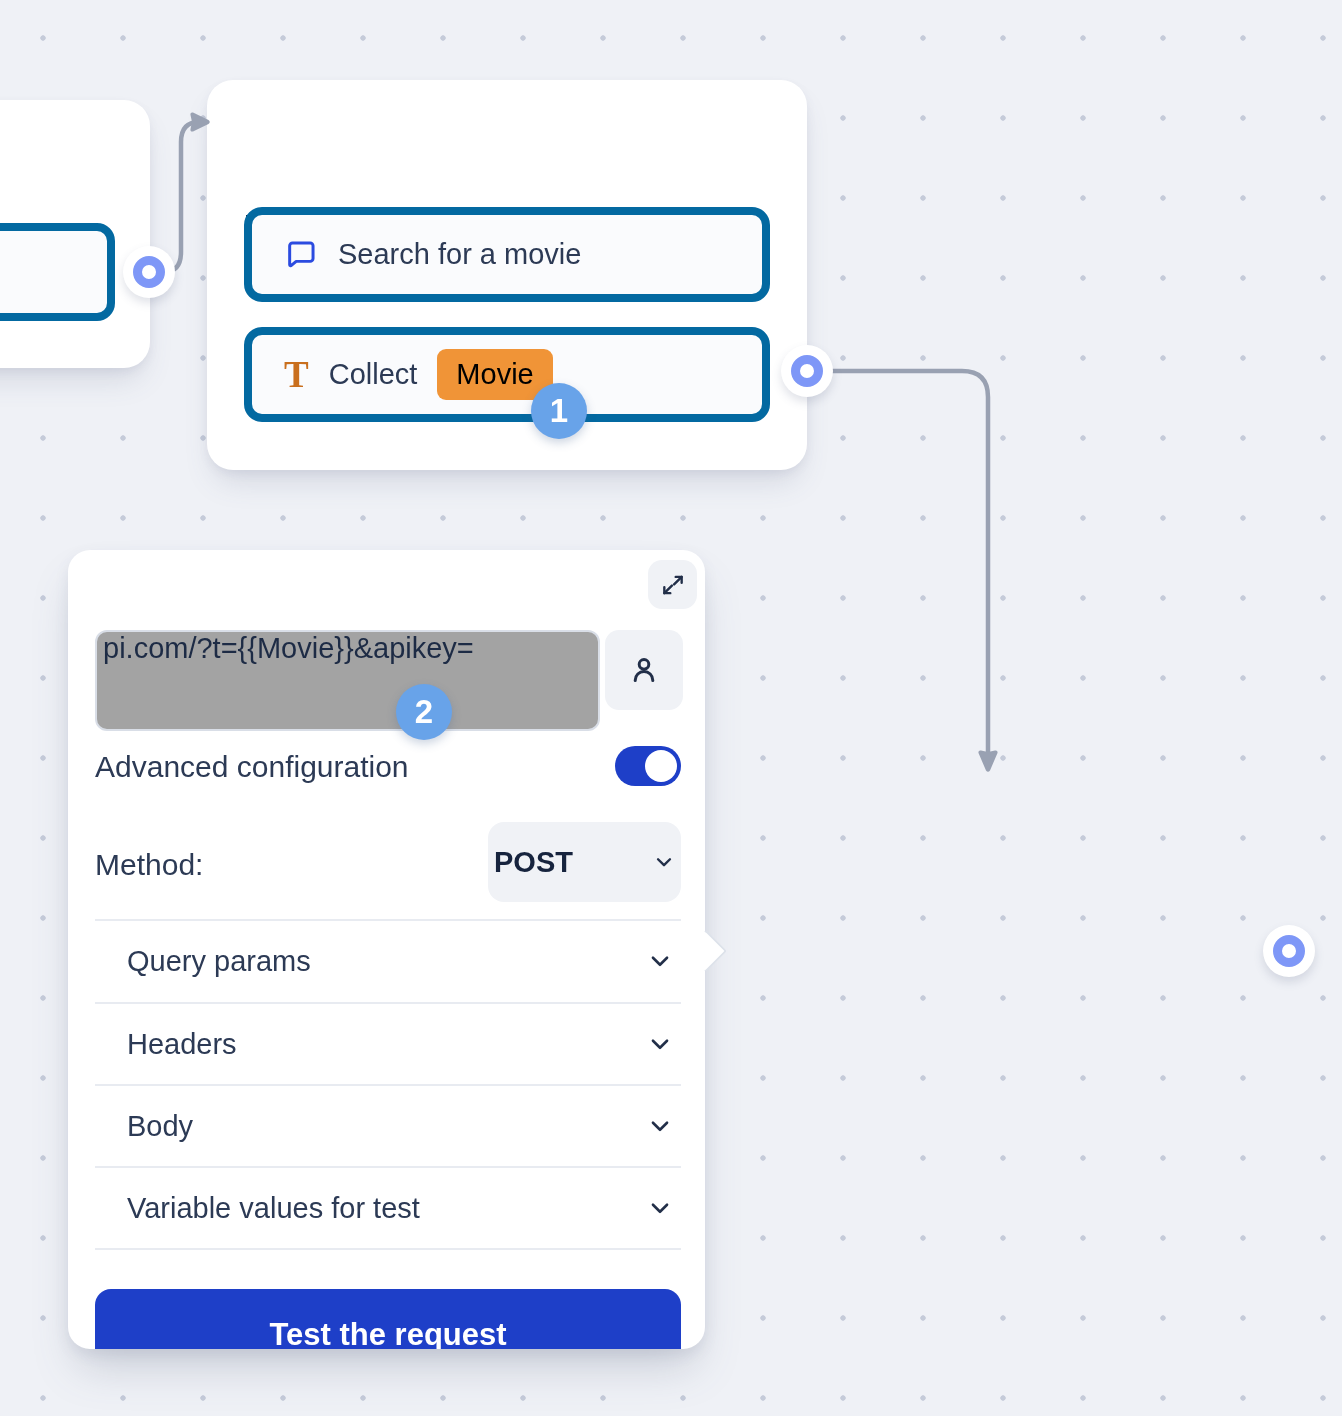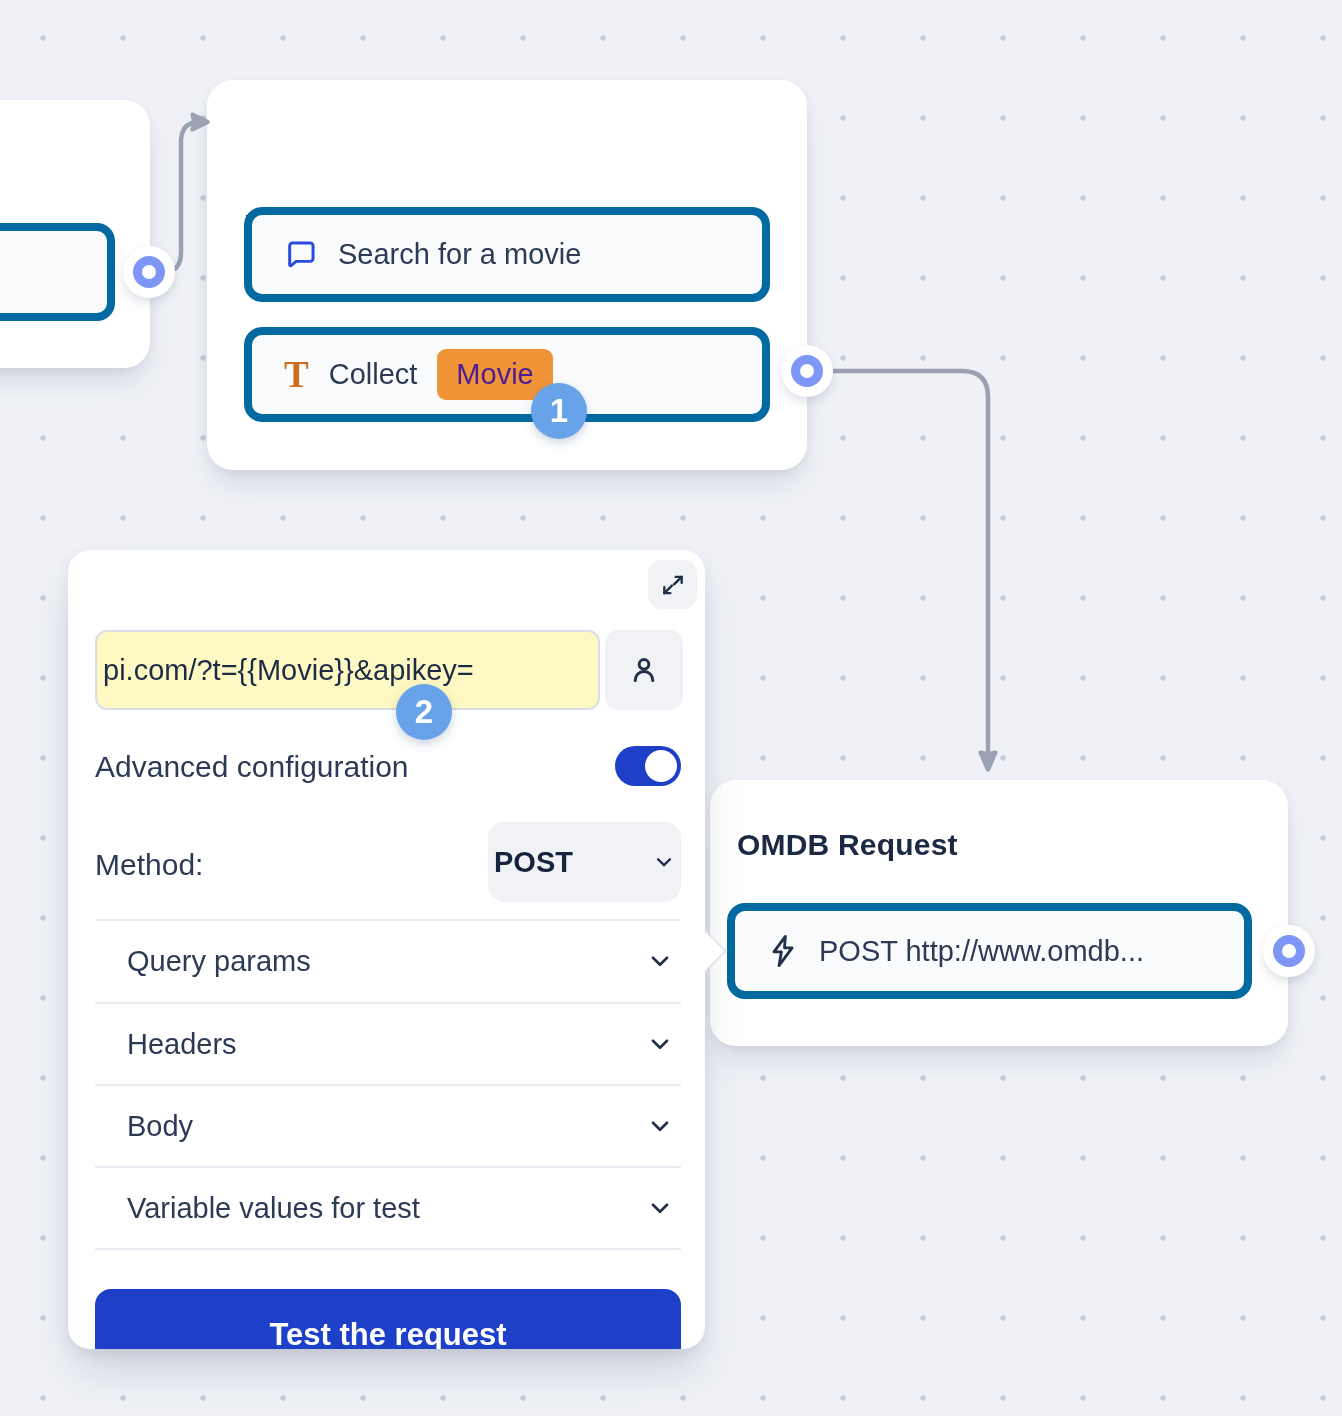--- a/index.html
+++ b/index.html
@@ -20,21 +20,21 @@
   }
   .node-row{
     position:absolute;display:flex;align-items:center;gap:20px;
     background:#fafbfd;border:8px solid #0369a1;border-radius:18px;
     padding:0 0 0 32px;box-sizing:border-box;color:#2c3a55;font-size:29px;
   }
   .node-row .row-label{white-space:nowrap;}
   .icon{display:inline-flex;align-items:center;justify-content:center;flex:none;}
   .t-glyph{font-family:"Liberation Serif","DejaVu Serif",serif;font-weight:700;font-size:37px;color:#c96f1e;line-height:1;}
   .var-badge{
-    background:#f09437;color:#4c1d95;border-radius:9px;padding:7px 19px;
+    background:#f09437;color:#000000;border-radius:9px;padding:7px 19px;
     font-size:29px;line-height:1.3;
   }
   .step-circle{
     position:absolute;width:56px;height:56px;border-radius:50%;
     background:#68a3e9;color:#fff;font-size:33px;font-weight:700;
     display:flex;align-items:center;justify-content:center;
     box-shadow:0 4px 10px rgba(60,90,140,.25);z-index:30;
   }
   .port-halo{
     position:absolute;width:52px;height:52px;border-radius:50%;background:#ffffff;
@@ -44,23 +44,23 @@
   .port-ring{width:32px;height:32px;border-radius:50%;border:9px solid #7e97f7;background:#ffffff;box-sizing:border-box;}
   
   .panel{
     position:absolute;left:68px;top:550px;width:637px;height:799px;
     background:#fff;border-radius:22px;overflow:hidden;
     box-shadow:0 26px 44px -10px rgba(84,95,125,.26), 0 6px 14px rgba(84,95,125,.10);
     z-index:10;
   }
   .gray-btn{position:absolute;background:#f0f2f6;border:none;border-radius:14px;display:flex;align-items:center;justify-content:center;cursor:pointer;}
   .url-input{
-    position:absolute;left:27px;top:80px;width:505px;height:80px;box-sizing:border-box;
-    border:2px solid #d9dee7;border-radius:12px;background:#fef9c3;
-    font-size:29px;color:#1d2b45;display:flex;align-items:center;
+    position:absolute;left:27px;top:80px;width:505px;height:101px;box-sizing:border-box;
+    border:2px solid #d9dee7;border-radius:12px;background:#a3a3a3;
+    font-size:29px;color:#1d2b45;display:flex;
     padding:0 4px 0 6px;overflow:hidden;white-space:nowrap;
   }
   .panel-label{position:absolute;font-size:30px;color:#2c3a55;white-space:nowrap;}
   .toggle{
     position:absolute;left:547px;top:196px;width:66px;height:40px;border-radius:20px;
     background:#1e3fc8;cursor:pointer;
   }
   .toggle .knob{position:absolute;right:4px;top:4px;width:32px;height:32px;border-radius:50%;background:#fff;}
   .method-btn{left:420px;top:272px;width:193px;height:80px;border-radius:16px;gap:14px;justify-content:space-between;}
   .method-btn .method-value{font-size:29px;font-weight:700;color:#17243e;}
@@ -108,31 +108,20 @@
       </span>
       <span class="row-label">Search for a movie</span>
     </div>
     <div class="node-row" style="left:37px;top:247px;width:526px;height:95px;">
       <span class="icon t-glyph">T</span>
       <span class="row-label">Collect</span>
       <span class="var-badge">Movie</span>
     </div>
   </div>
 
-  <div class="card" style="left:710px;top:780px;width:578px;height:266px;">
-    <div class="node-title" style="left:27px;top:48px;">OMDB Request</div>
-    <div class="node-row" style="left:17px;top:123px;width:525px;height:96px;">
-      <span class="icon">
-        <svg width="32" height="36" viewBox="0 0 24 26" fill="none" stroke="#222f49" stroke-width="2.1" stroke-linejoin="round">
-          <path d="M13.8 2 5.2 13.6h5.6L9 24l9.8-13.4h-5.7z"></path>
-        </svg>
-      </span>
-      <span class="row-label">POST http://www.omdb...</span>
-    </div>
-  </div>
 
   <div class="pointer-diamond"></div>
 
   <div class="panel">
     <button class="gray-btn" style="left:580px;top:10px;width:49px;height:49px;">
       <span class="icon">
         <svg width="26" height="26" viewBox="0 0 24 24" fill="none" stroke="#222f49" stroke-width="2.2" stroke-linecap="round" stroke-linejoin="round">
           <path d="M14.5 4.5H20v5.5"></path>
             <path d="M20 4.5l-7 7"></path>
           <path d="M9.5 19.5H4V14"></path>

